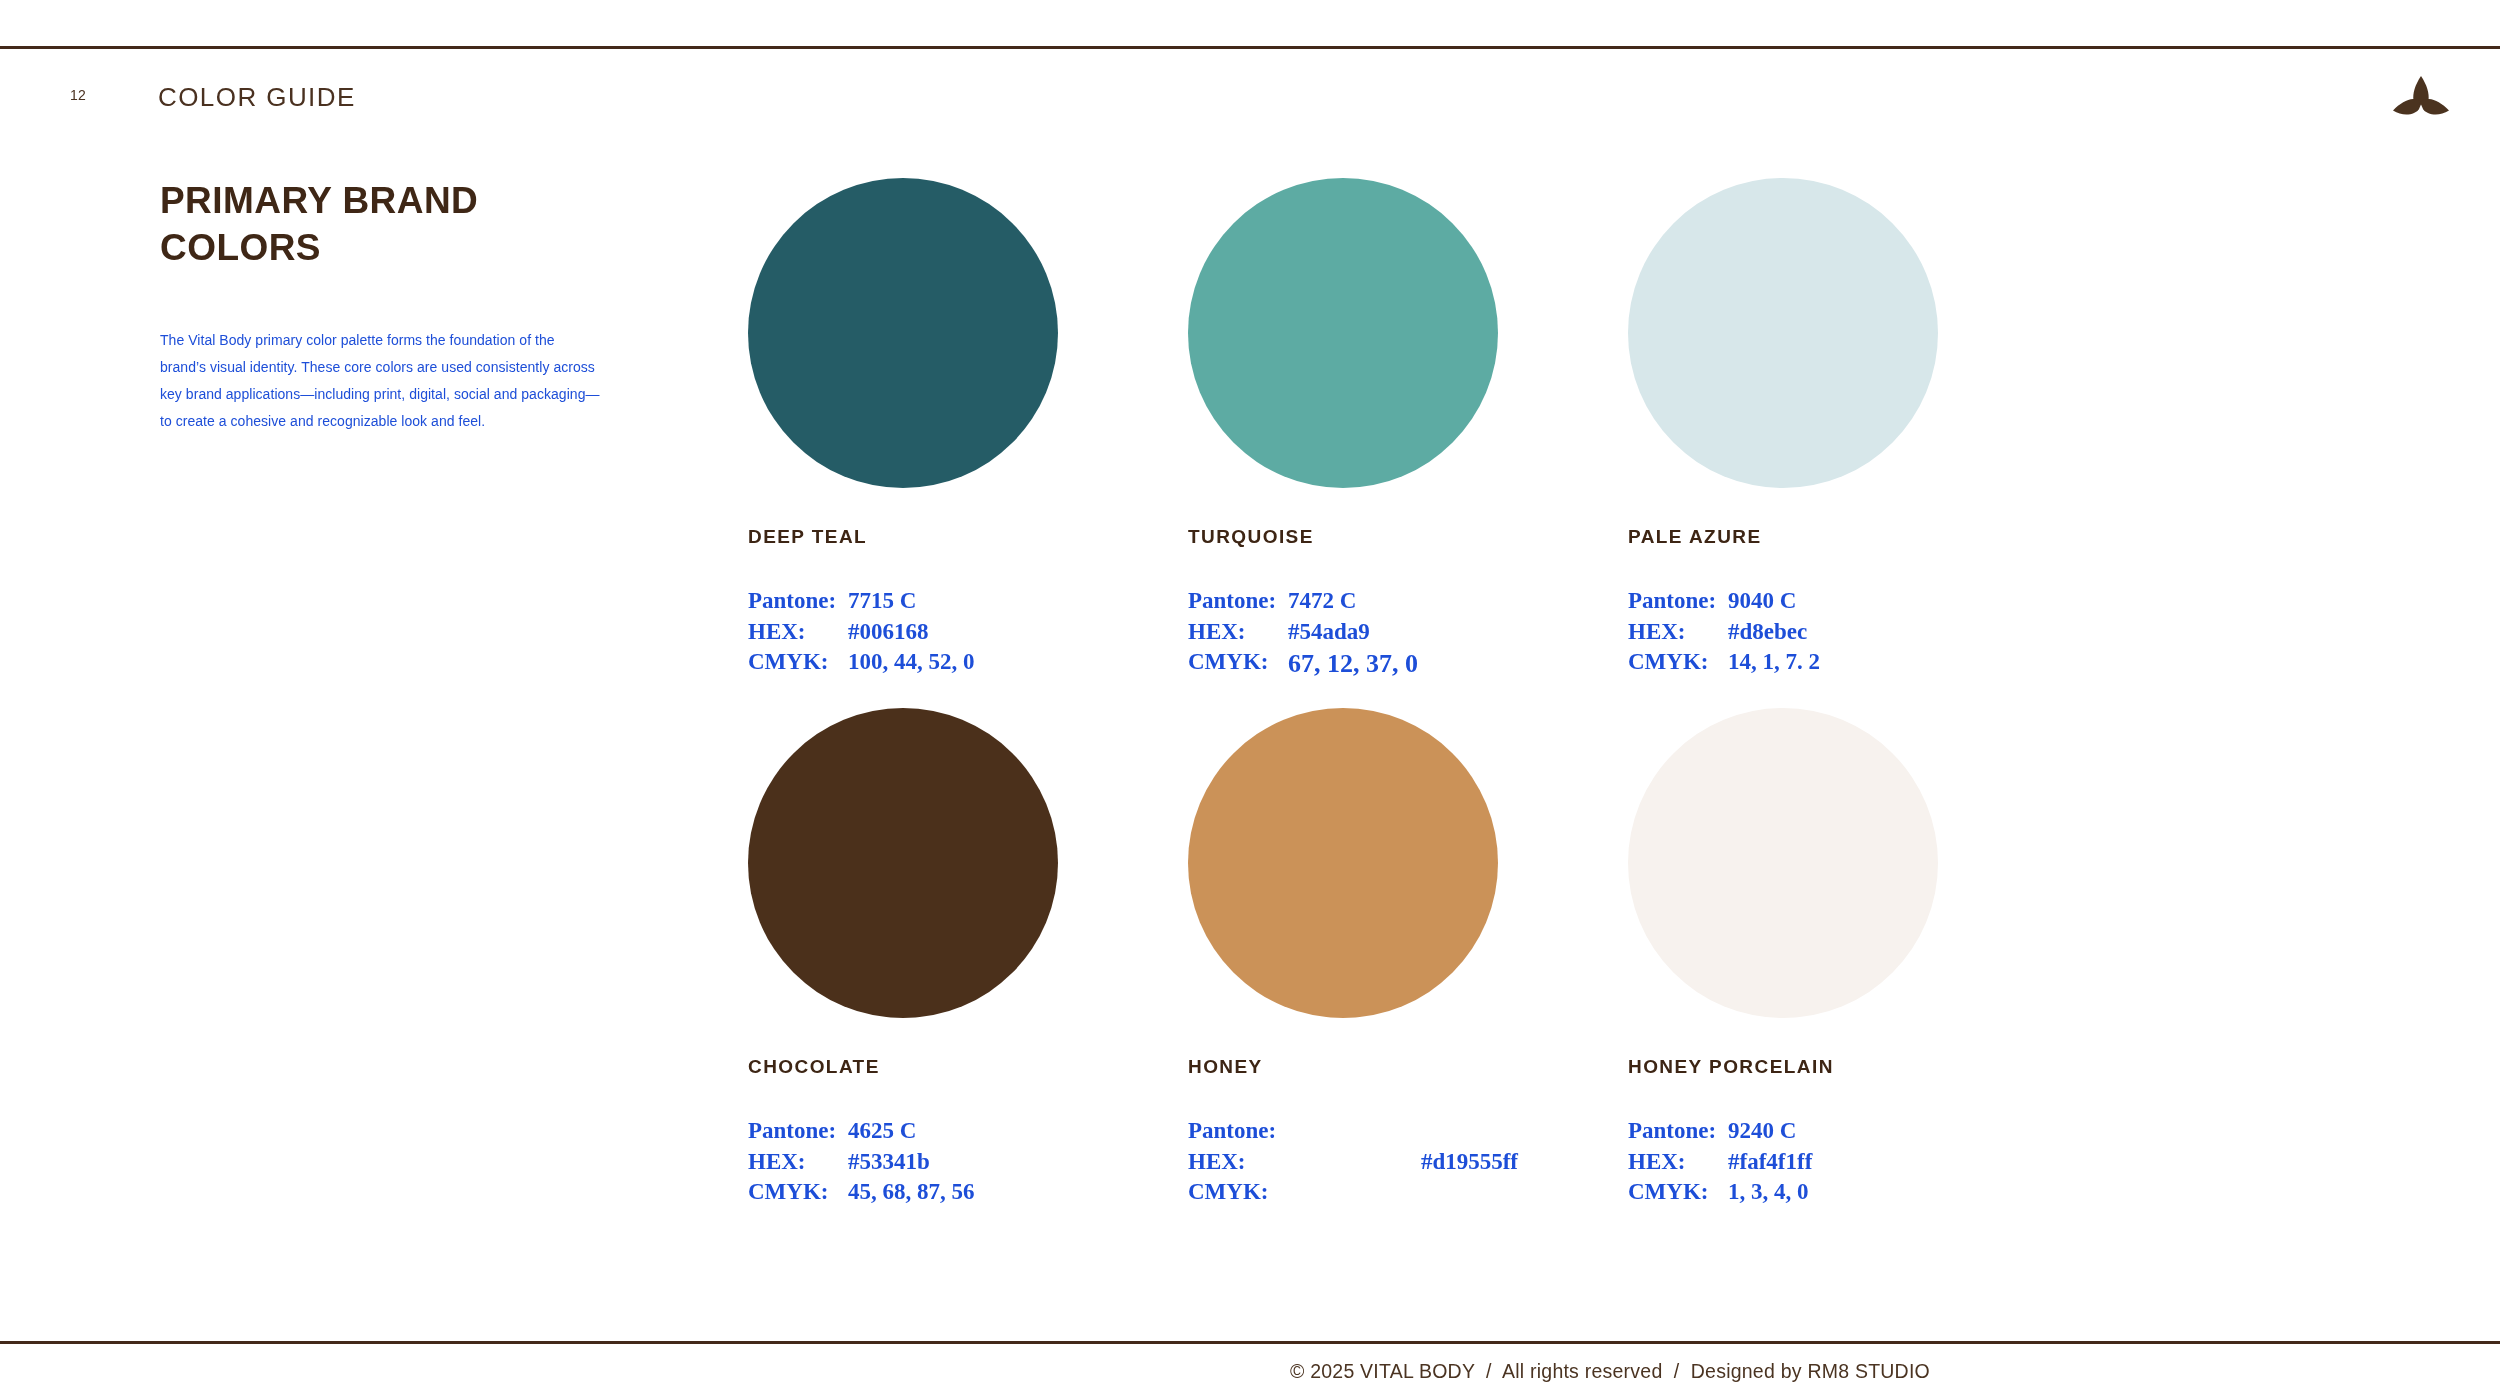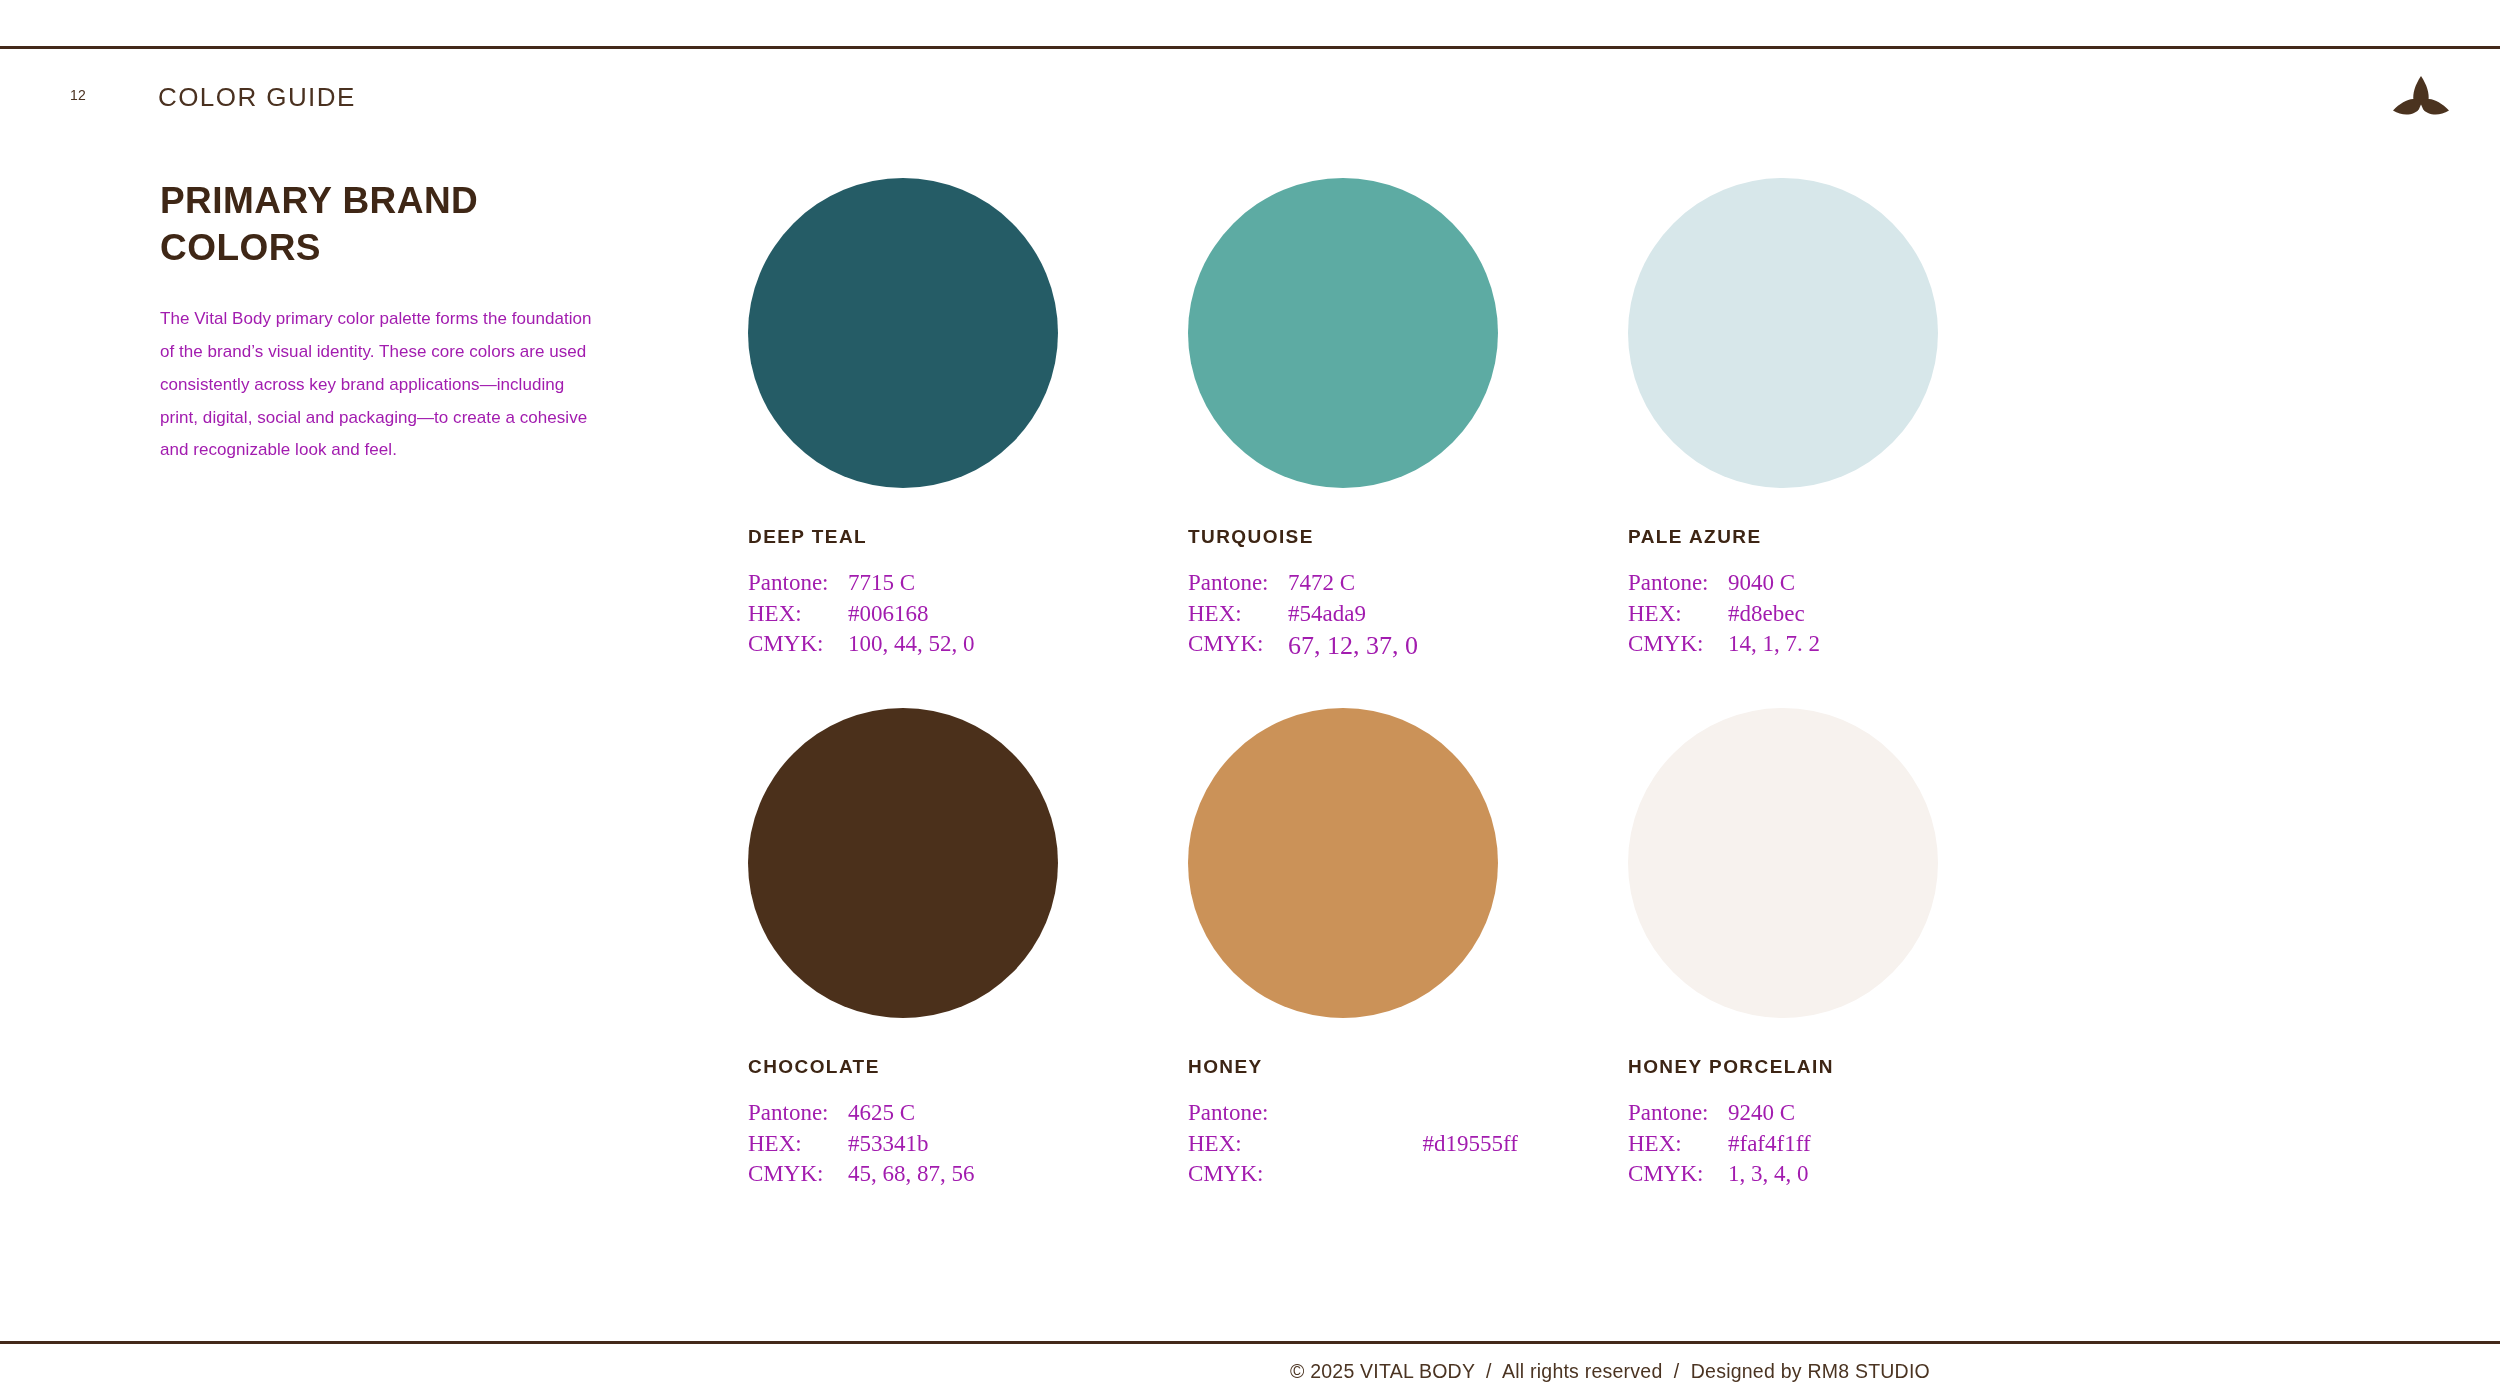--- a/index.html
+++ b/index.html
@@ -71,24 +71,24 @@
   }
   .intro-title {
     font-size: 37px;
     font-weight: 700;
     line-height: 1.26;
     letter-spacing: 0.012em;
     color: #3f2716;
     white-space: pre-line;
   }
   .intro-body {
-    margin-top: 32px;
-    font-size: 17px;
+    margin-top: 56px;
+    font-size: 14px;
     line-height: 1.93;
-    color: #a21caf;
+    color: #1d4ed8;
     letter-spacing: 0.003em;
   }
 
   
   .swatch-grid {
     position: absolute;
     left: 748px;
     top: 178px;
     width: 1320px;
   }
@@ -113,26 +113,27 @@
 
   .swatch-name {
     margin-top: 38px;
     font-size: 19px;
     font-weight: 700;
     letter-spacing: 0.075em;
     color: #3d2514;
   }
 
   .swatch-specs {
-    margin-top: 20px;
+    margin-top: 38px;
     font-family: "Liberation Serif", serif;
     font-size: 23px;
-    color: #a21caf;
+    color: #1d4ed8;
     line-height: 1.33;
     width: 330px;
+    font-weight: bold;
   }
   .spec-row {
     display: flex;
   }
   .spec-label {
     width: 100px;
     flex: 0 0 100px;
   }
   .spec-value {
     flex: 1 1 auto;

